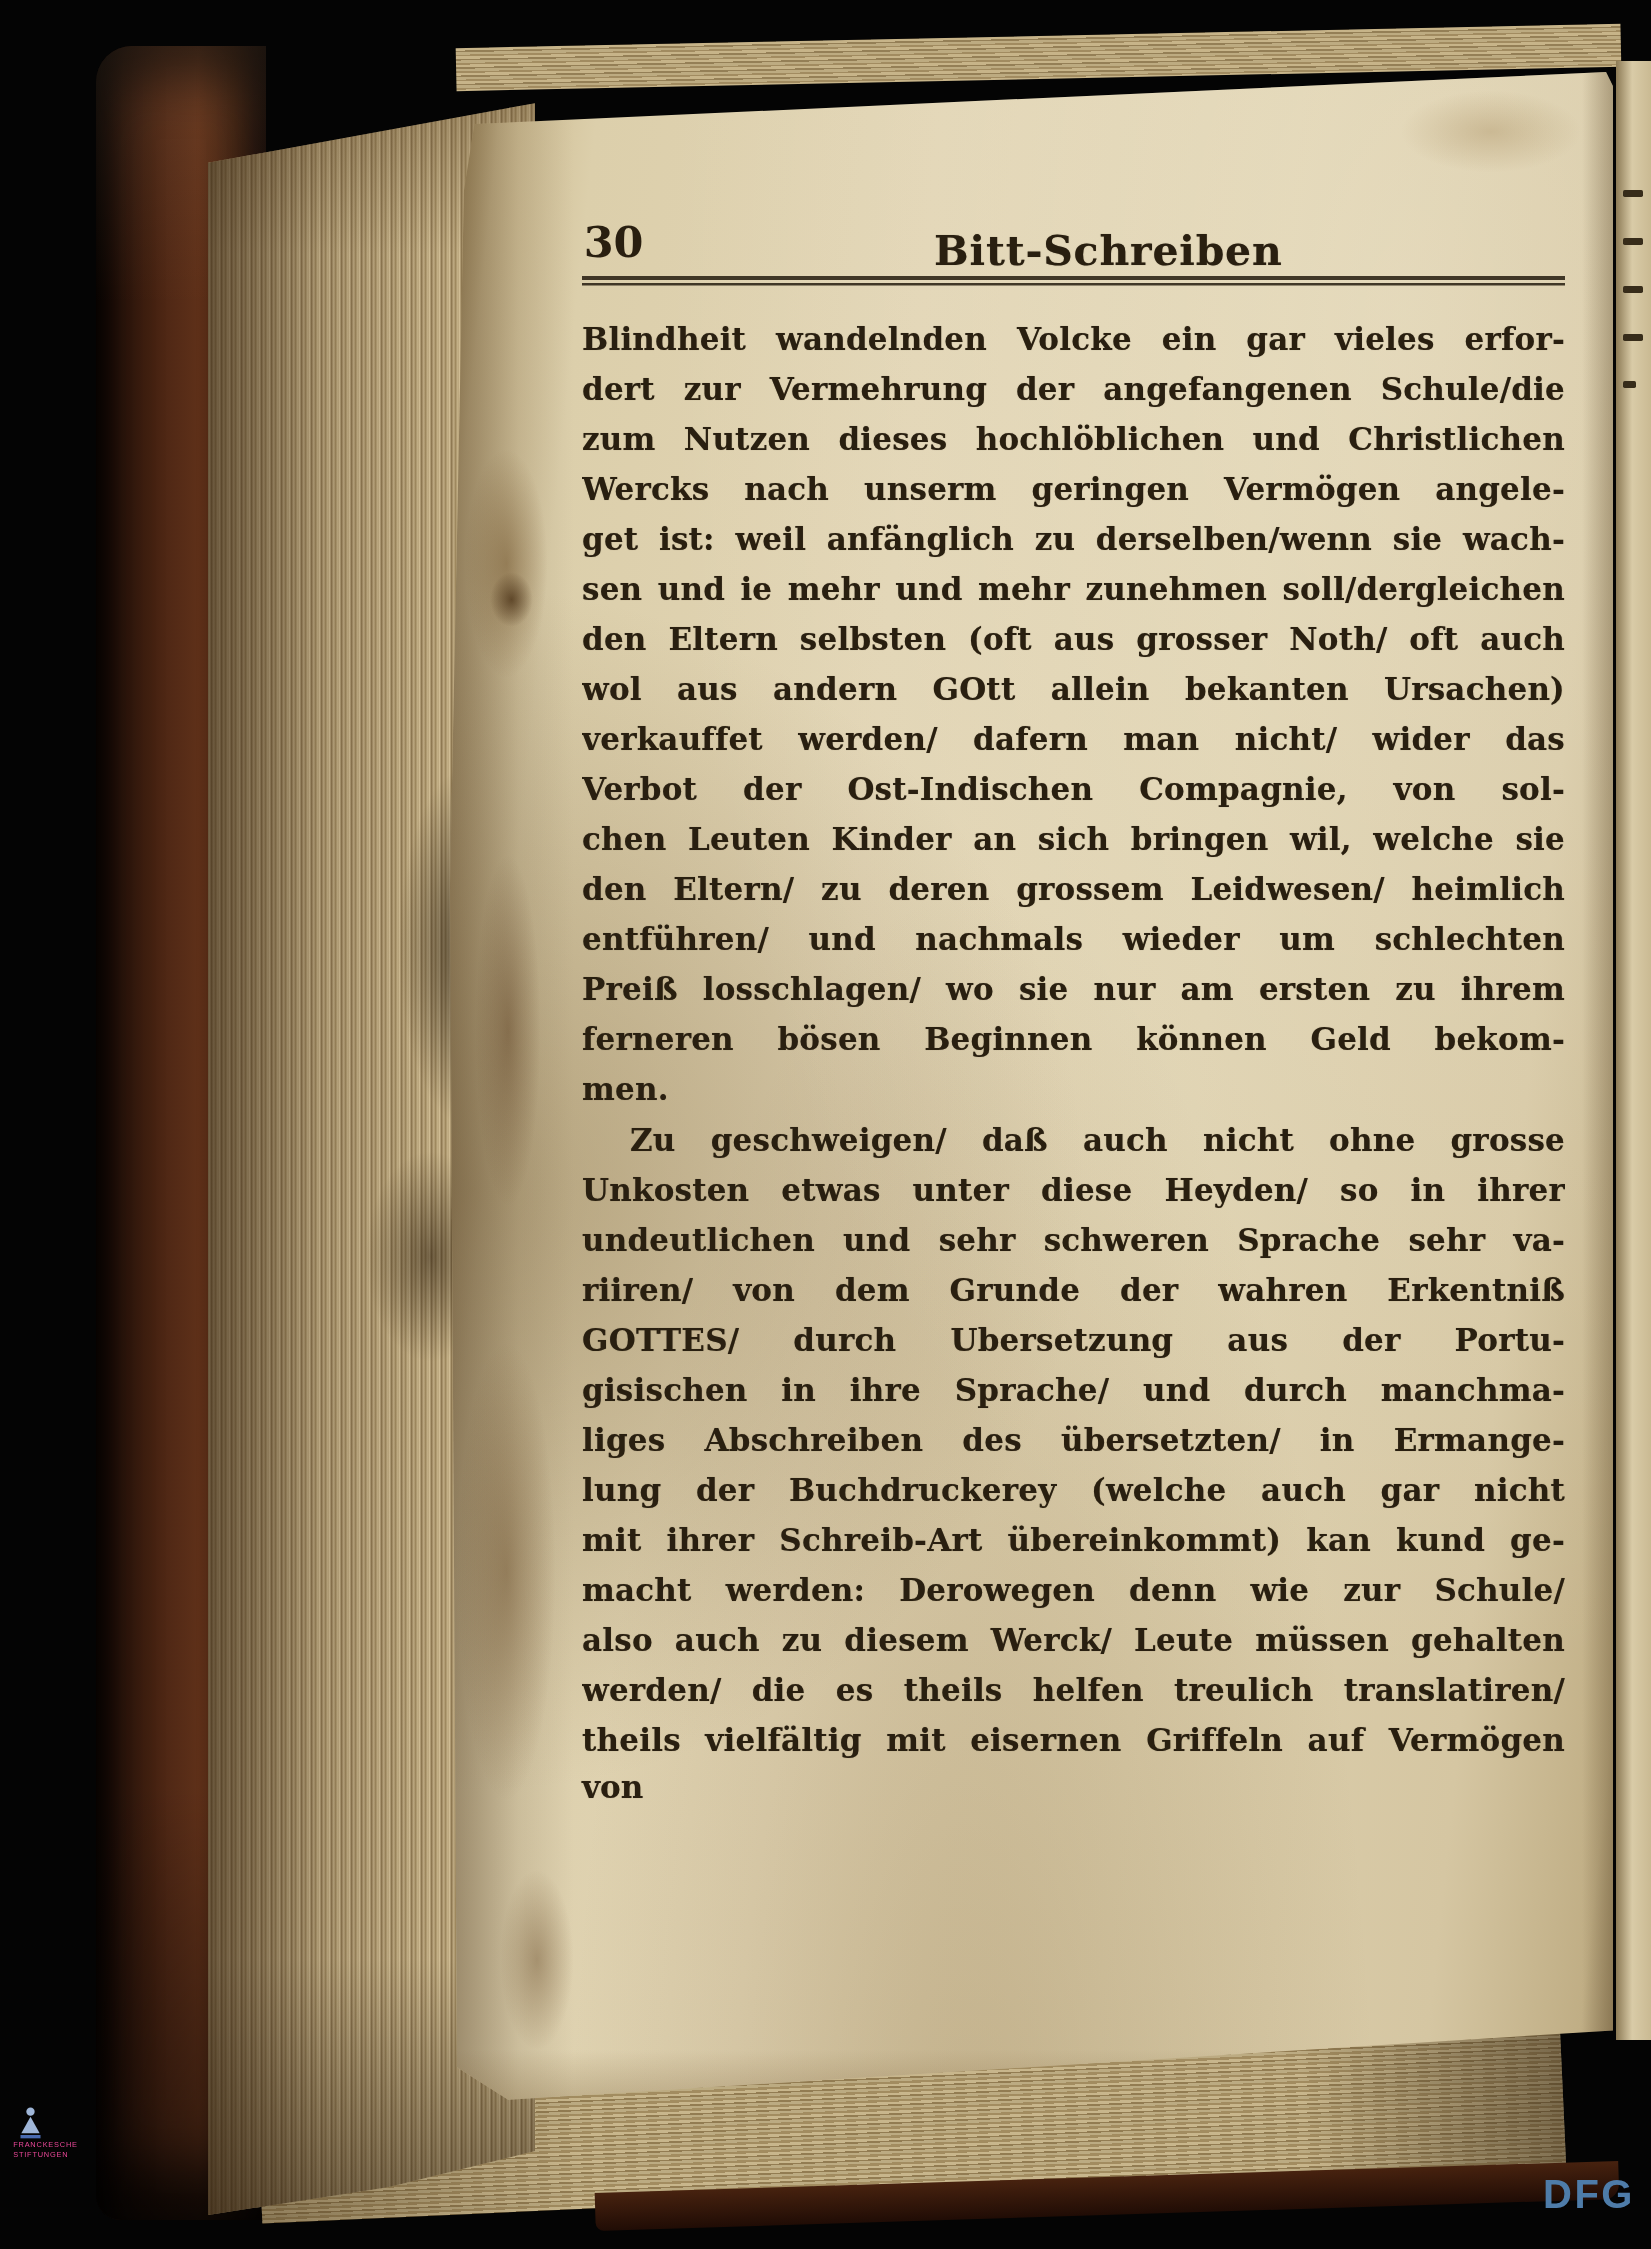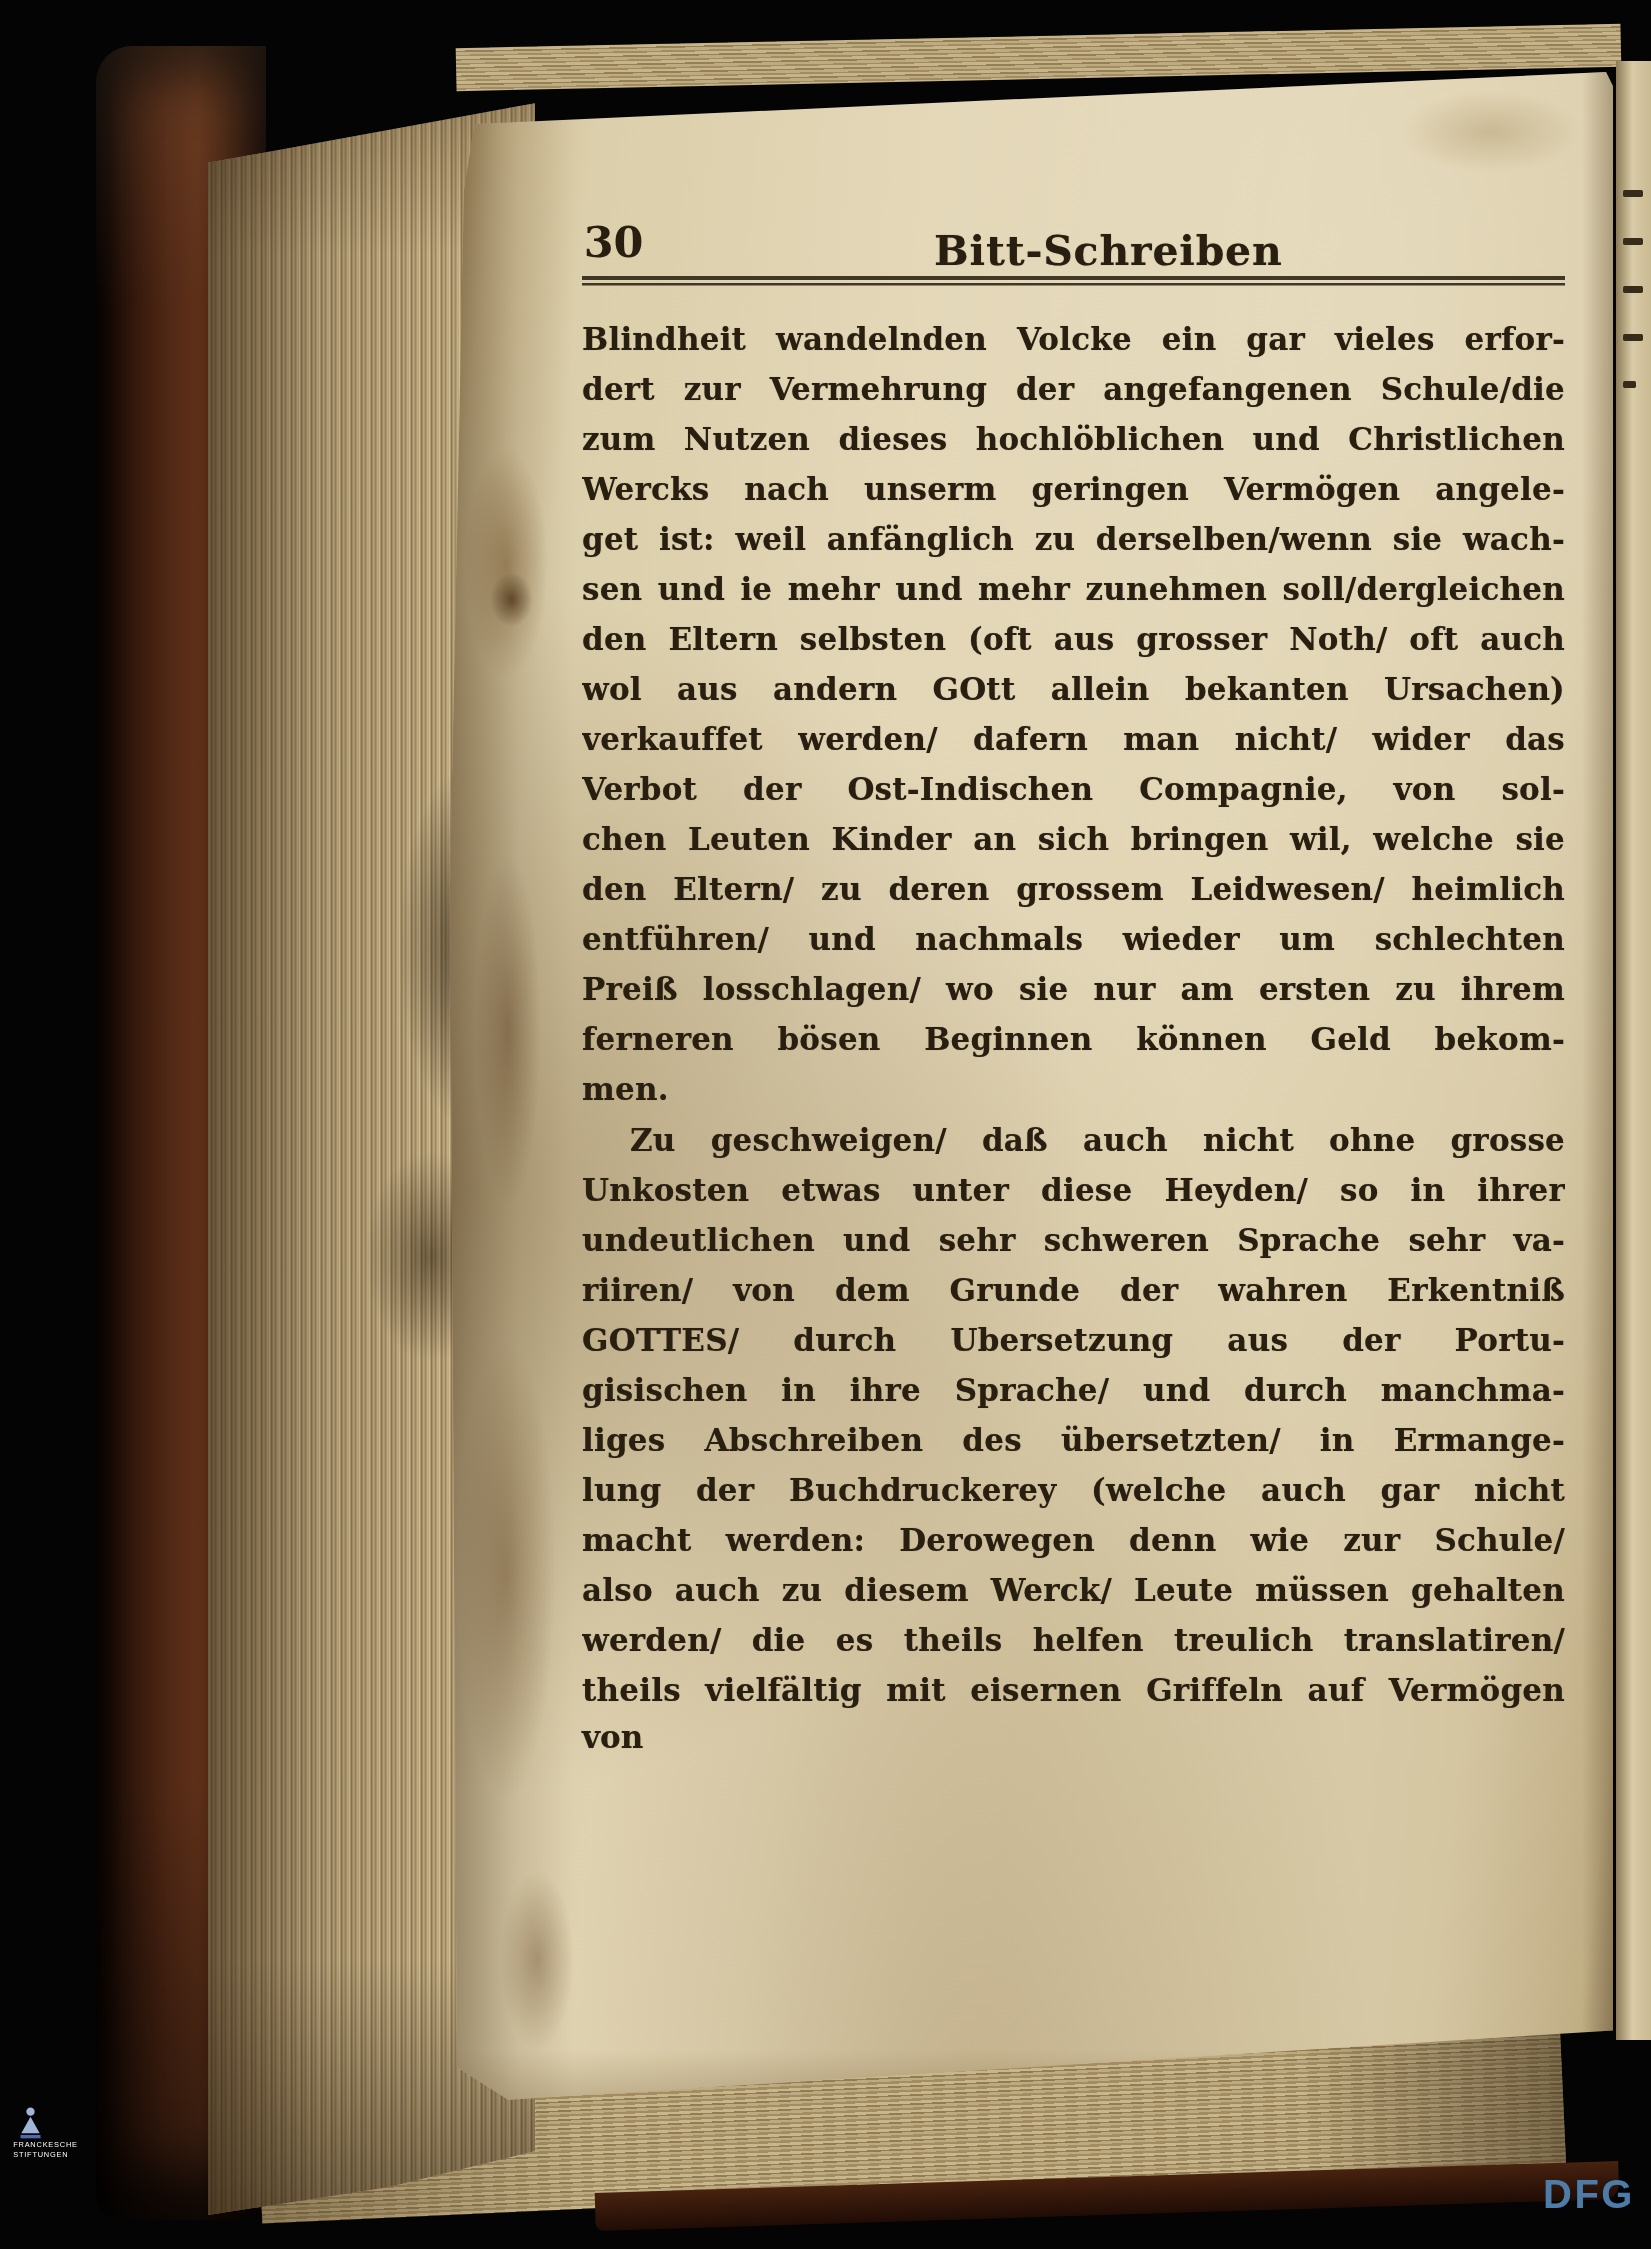--- a/index.html
+++ b/index.html
@@ -127,21 +127,21 @@
   .sliver .frag {
     position:absolute; left:6.6px; width:20px; height:7.4px;
     background:#372c1a; border-radius:1.7px;
   }
   .frag.f1{top:129px;} .frag.f2{top:177px;} .frag.f3{top:225px;}
   .frag.f4{top:273px;} .frag.f5{top:320px; width:13.2px;}
 
   
   .fs-logo {
     position:absolute; left:13.2px; top:2105px; width:107px;
-    color:#ffffff; font-family:"Liberation Sans", sans-serif;
+    color:#ec4899; font-family:"Liberation Sans", sans-serif;
   }
   .fs-logo svg { display:block; margin-left:5px; }
   .fs-logo .lib-line { font-size:7.4px; letter-spacing:0.8px; line-height:10px; }
   .dfg-logo {
     position:absolute; left:1543px; top:2172px;
     color:#4e7ca9; font-family:"Liberation Sans", sans-serif;
     font-weight:700; font-size:40px; letter-spacing:2.5px;
   }
 </style>
 </head>
@@ -197,20 +197,21 @@
 
       <div class="para">
         <div class="line indent">Zu geschweigen/ daß auch nicht ohne grosse</div>
         <div class="line">Unkosten etwas unter diese Heyden/ so in ihrer</div>
         <div class="line">undeutlichen und sehr schweren Sprache sehr va-</div>
         <div class="line">riiren/ von dem Grunde der wahren Erkentniß</div>
         <div class="line">GOTTES/ durch Ubersetzung aus der Portu-</div>
         <div class="line">gisischen in ihre Sprache/ und durch manchma-</div>
         <div class="line">liges Abschreiben des übersetzten/ in Ermange-</div>
         <div class="line">lung der Buchdruckerey (welche auch gar nicht</div>
+        <div class="line">mit ihrer Schreib-Art übereinkommt) kan kund ge-</div>
         <div class="line">macht werden: Derowegen denn wie zur Schule/</div>
         <div class="line">also auch zu diesem Werck/ Leute müssen gehalten</div>
         <div class="line">werden/ die es theils helfen treulich translatiren/</div>
         <div class="line">theils vielfältig mit eisernen Griffeln auf Vermögen</div>
       </div>
 
       <div class="catchword">von</div>
     </div>
   </div>
 

